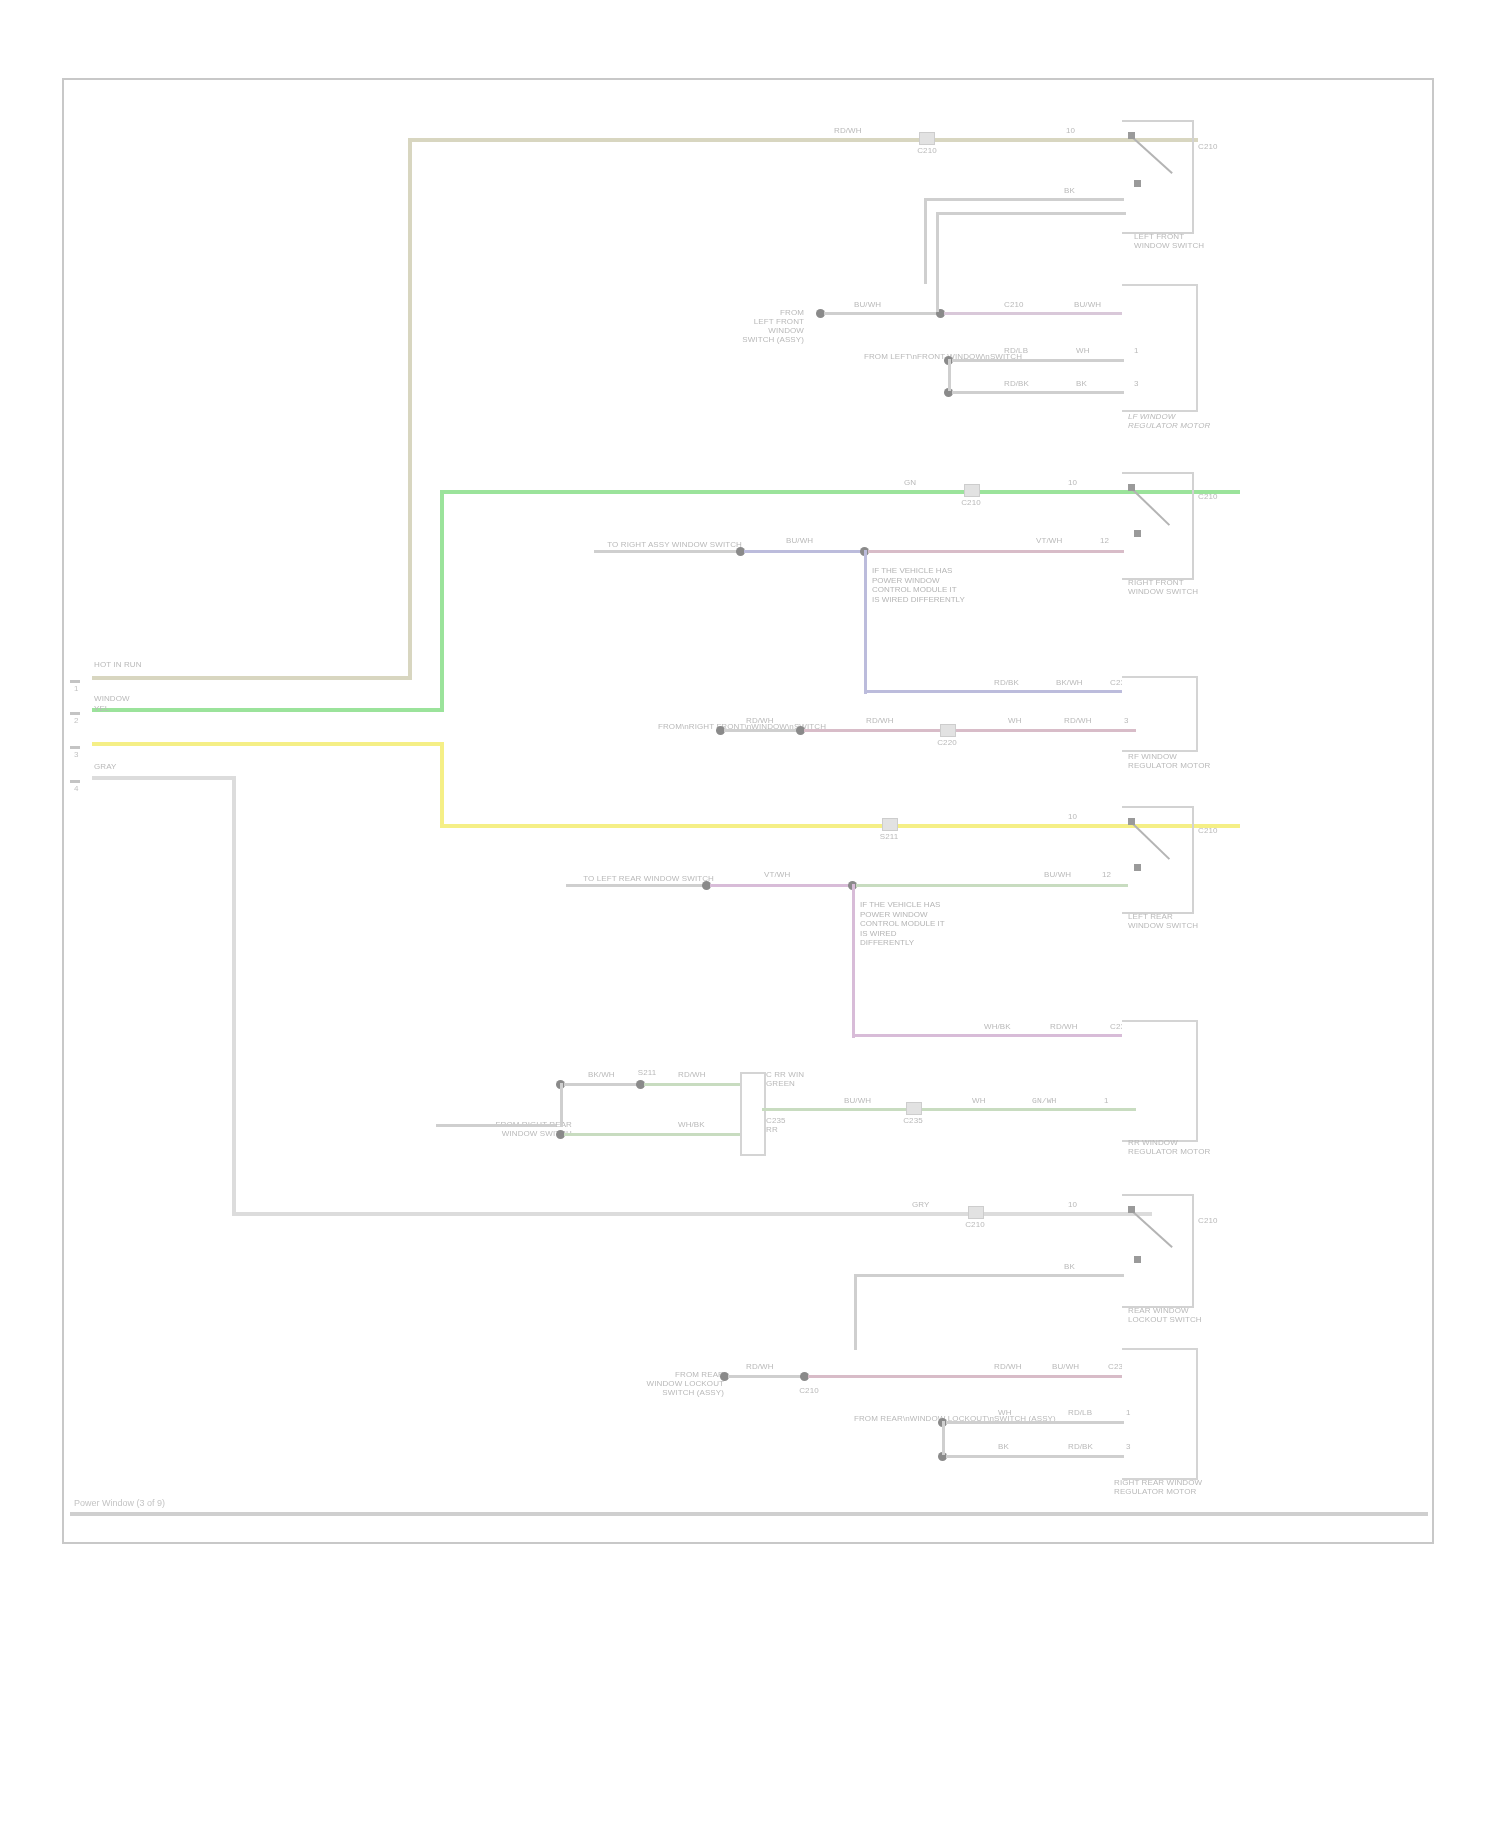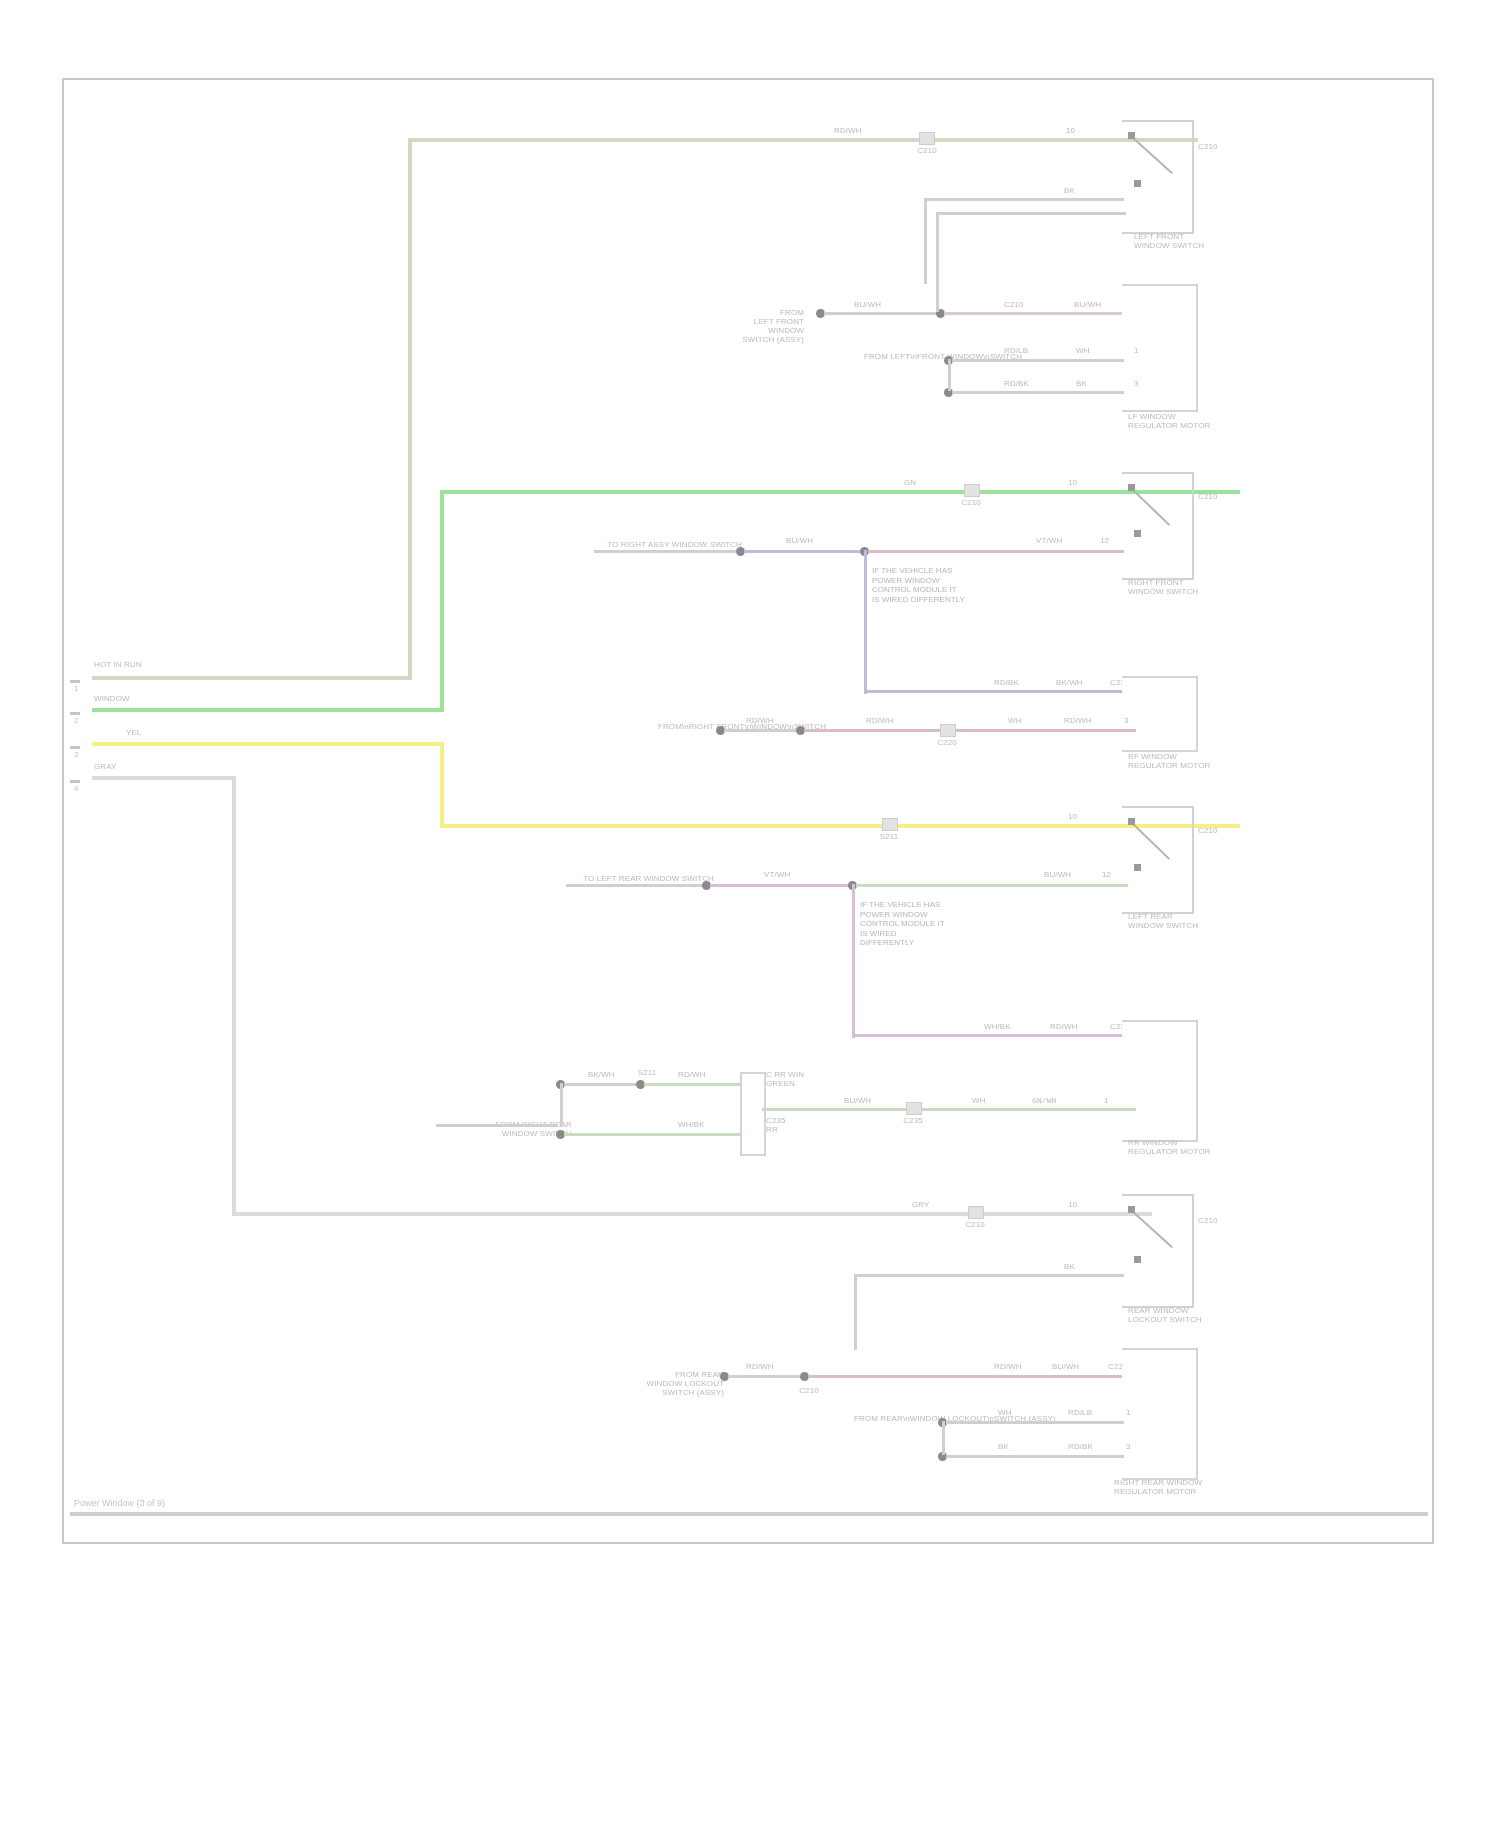--- a/index.html
+++ b/index.html
@@ -41,21 +41,21 @@
       <div class="lbl" style="left:30px;top:580px;">HOT IN RUN</div>
       <div class="wire h" style="left:28px;top:596px;width:320px;height:4px;background:#d8d6c0;"></div>
 
       <div class="term" style="left:6px;top:632px;"></div>
       <div class="tnum" style="left:10px;top:636px;">2</div>
       <div class="lbl" style="left:30px;top:614px;">WINDOW</div>
       <div class="wire h" style="left:28px;top:628px;width:352px;height:4px;background:#9be39b;"></div>
 
       <div class="term" style="left:6px;top:666px;"></div>
       <div class="tnum" style="left:10px;top:670px;">3</div>
-      <div class="lbl" style="left:30px;top:648px;margin-left:32px;">YEL</div>
+      <div class="lbl" style="left:30px;top:624px;">YEL</div>
       <div class="wire h" style="left:28px;top:662px;width:352px;height:4px;background:#f5ef86;"></div>
 
       <div class="term" style="left:6px;top:700px;"></div>
       <div class="tnum" style="left:10px;top:704px;">4</div>
       <div class="lbl" style="left:30px;top:682px;">GRAY</div>
       <div class="wire h" style="left:28px;top:696px;width:144px;height:4px;background:#dcdcdc;"></div>
     </div>
 
     <div class="wire v" style="left:344px;top:58px;width:4px;height:542px;background:#d8d6c0;"></div>
     <div class="wire h" style="left:344px;top:58px;width:790px;height:4px;background:#d8d6c0;"></div>
@@ -115,21 +115,21 @@
       <div class="lbl" style="left:1012px;top:266px;">WH</div>
       <div class="lbl" style="left:1070px;top:266px;">1</div>
 
       <div class="dot" style="left:880px;top:308px;"></div>
       <div class="wire v" style="left:884px;top:279px;height:32px;"></div>
       <div class="wire h" style="left:888px;top:311px;width:172px;"></div>
       <div class="lbl" style="left:940px;top:299px;">RD/BK</div>
       <div class="lbl" style="left:1012px;top:299px;">BK</div>
       <div class="lbl" style="left:1070px;top:299px;">3</div>
 
-      <div class="lbl" style="left:1064px;top:332px;">LF WINDOW
+      <div class="lbl" style="left:1064px;top:332px;font-style:italic;">LF WINDOW
 REGULATOR MOTOR</div>
     </div>
 
     <div>
       <div class="lbl" style="left:840px;top:398px;">GN</div>
       <div class="splice" style="left:900px;top:404px;"></div>
       <div class="lbl c" style="left:888px;top:418px;width:38px;">C210</div>
       <div class="lbl" style="left:1004px;top:398px;">10</div>
 
       <div class="conn" style="left:1058px;top:392px;width:70px;height:104px;border-left:none;"></div>

